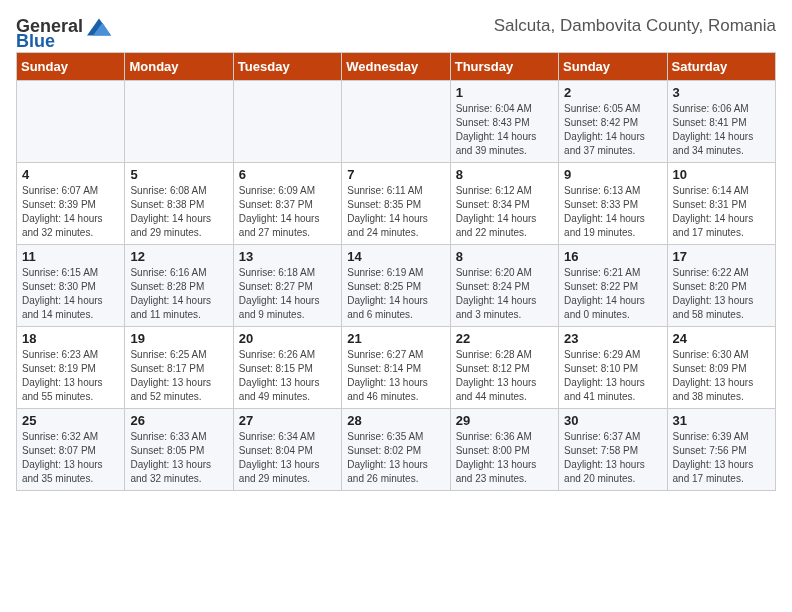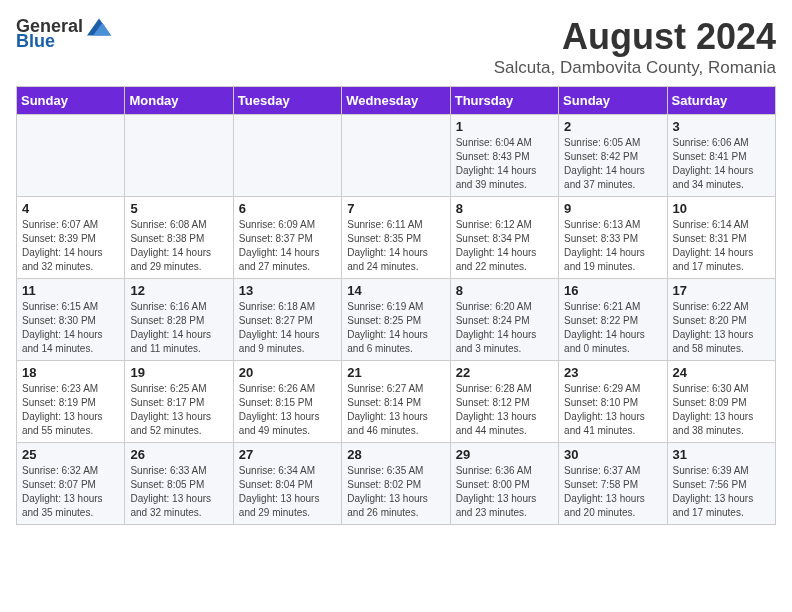--- a/index.html
+++ b/index.html
@@ -7,21 +7,20 @@
       font-family: Arial, sans-serif;
       background: #fff;
       width: 792px;
       min-height: 612px;
       padding: 16px;
     }
     .header {
       display: flex;
       justify-content: space-between;
       align-items: flex-start;
-      margin-bottom: 8px;
     }
     .logo {
       display: flex;
       flex-direction: column;
       align-items: flex-start;
     }
     .logo-text {
       display: flex;
       align-items: center;
       gap: 2px;
@@ -53,21 +52,21 @@
       font-size: 17px;
       color: #555;
       font-weight: normal;
     }
     .calendar {
       width: 100%;
       border-collapse: collapse;
       table-layout: fixed;
     }
     .calendar th {
-      background: #6d28d9;
+      background: #c2410c;
       color: #fff;
       font-size: 13px;
       font-weight: bold;
       padding: 6px 4px;
       text-align: left;
       border: 1px solid #ccc;
     }
     .calendar td {
       border: 1px solid #ccc;
       vertical-align: top;
@@ -106,21 +105,20 @@
     <div class="logo-text">
       <span class="logo-general">General</span>
       <svg class="logo-icon" viewBox="0 0 28 20" xmlns="http://www.w3.org/2000/svg">
         <polygon points="0,20 14,0 28,20" fill="#1a5fa8"></polygon>
         <polygon points="7,20 18,5 28,20" fill="#4a90d9"></polygon>
       </svg>
     </div>
     <span class="logo-blue" style="margin-top:-6px;">Blue</span>
   </div>
   <div class="title-block">
-    <div class="main-title">August 2024</div>
     <div class="subtitle">Salcuta, Dambovita County, Romania</div>
   </div>
 </div>
 
 <table class="calendar">
   <thead>
     <tr>
     <th>Sunday</th>
         <th>Monday</th>
         <th>Tuesday</th>

